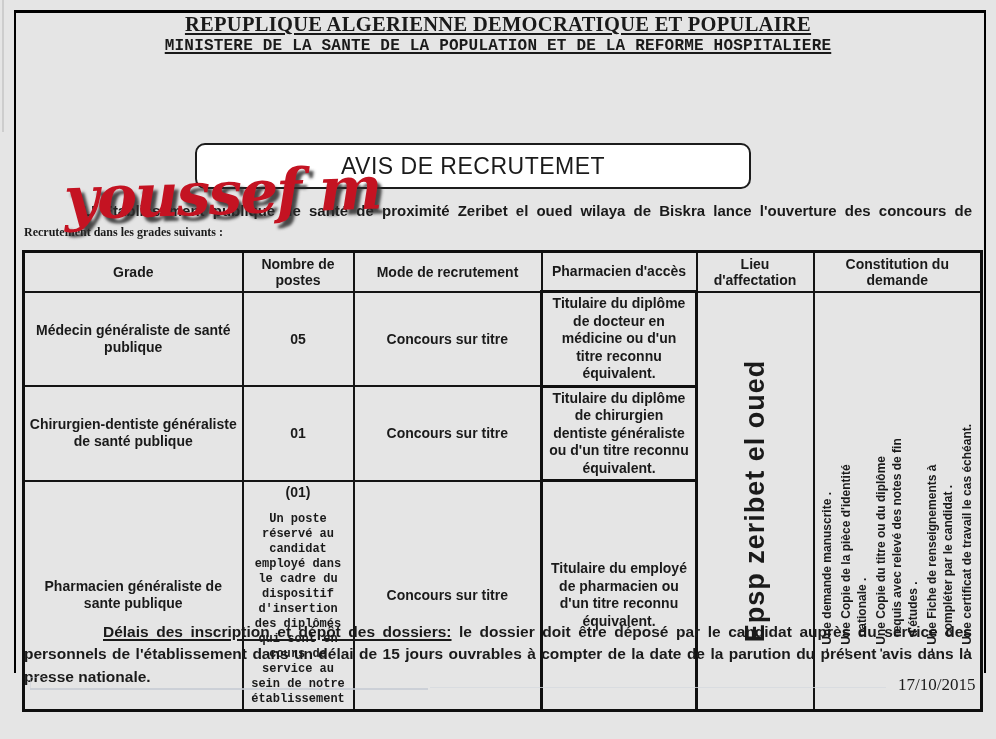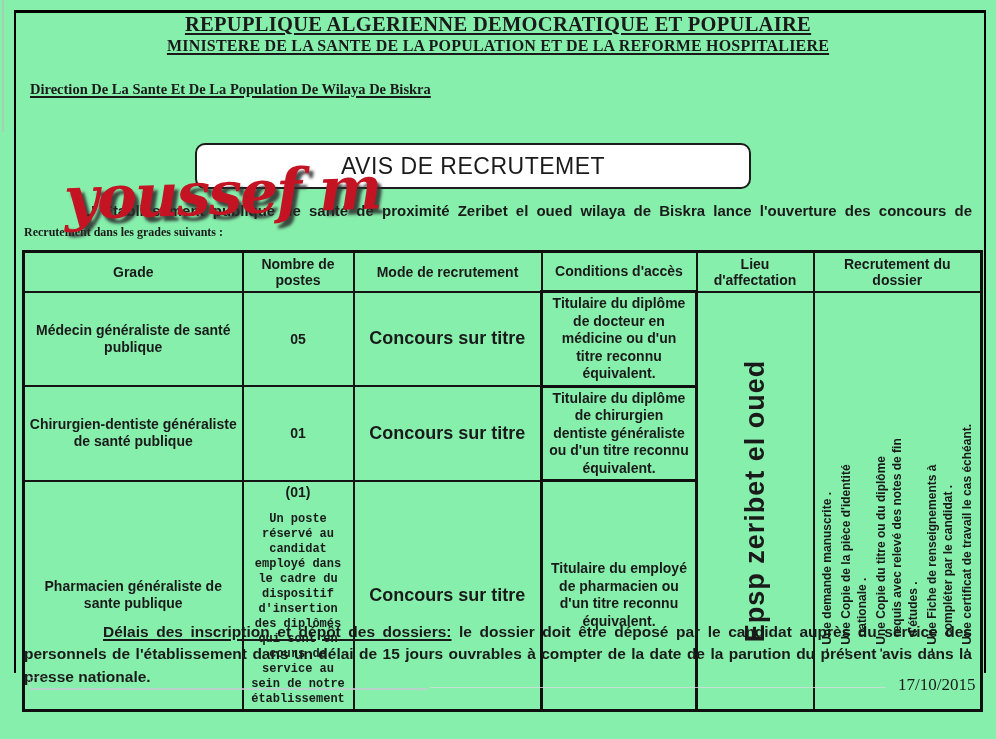--- a/index.html
+++ b/index.html
@@ -1,27 +1,27 @@
 <!DOCTYPE html>
 <html><head>
 <meta charset="utf-8">
 <style>
   html,body{margin:0;padding:0;background:#ffffff;}
-  .page{position:relative;width:996px;height:739px;background:#86efac;overflow:hidden;
+  .page{position:relative;width:996px;height:739px;background:#e5e5e5;overflow:hidden;
         font-family:"Liberation Sans",sans-serif;color:#1a1a1a;}
   
   .frame{position:absolute;left:14px;top:10px;width:968px;height:660px;
          border-top:3px solid #000;border-left:2px solid #000;border-right:2px solid #000;}
   .scan-edge{position:absolute;left:2px;top:0;width:2px;height:132px;background:#b9b9b9;opacity:.55;}
   .u{text-decoration:underline;text-decoration-thickness:2px;text-underline-offset:2px;}
 
   .hdr1{position:absolute;top:13px;left:14px;width:968px;text-align:center;
         font-family:"Liberation Serif",serif;font-weight:bold;font-size:20.5px;letter-spacing:.3px;}
   .hdr2{position:absolute;top:37px;left:14px;width:968px;text-align:center;
-        font-family:Liberation Serif, serif;font-weight:bold;font-size:16px;letter-spacing:.2px;}
+        font-family:Liberation Mono, monospace;font-weight:bold;font-size:16px;letter-spacing:.2px;}
   .dir1{position:absolute;top:81px;left:30px;font-family:"Liberation Serif",serif;
         font-weight:bold;font-size:14.5px;}
   .dir2{position:absolute;top:101px;left:30px;font-family:"Liberation Serif",serif;
         font-weight:bold;font-size:14.5px;}
 
   .artifact-line{position:absolute;left:218px;top:187px;width:312px;height:2px;background:#3a3a3a;opacity:.85;}
   .title-box{position:absolute;left:195px;top:143px;width:552px;height:42px;
              border:2px solid #1c1c1c;border-radius:10px;background:#fff;
              display:flex;align-items:center;justify-content:center;
              font-size:23px;font-weight:normal;letter-spacing:.5px;}
@@ -34,21 +34,21 @@
          font-size:15px;font-weight:bold;line-height:1.35;text-indent:58px;}
   .intro .p2{font-family:"Liberation Serif",serif;font-size:12px;}
 
   .doc-table{position:absolute;left:22px;top:250px;width:958px;border-collapse:collapse;
              table-layout:fixed;border:3px solid #0f0f0f;}
   .doc-table th,.doc-table td{border:2px solid #141414;padding:2px 4px;text-align:center;
              vertical-align:middle;font-weight:bold;overflow:hidden;}
   .doc-table th{font-size:14px;line-height:1.15;}
   .cell-grade{font-size:14px;line-height:1.2;}
   .cell-postes{font-size:14px;}
-  .cell-mode{font-size:18px;}
+  .cell-mode{font-size:14px;}
   .cell-cond{font-size:14px;line-height:1.25;border:3px solid #101010 !important;}
   .postes-note{font-size:12px;line-height:1.25;margin-top:12px;font-family:Liberation Mono, monospace;}
   .rot-cell{position:relative;}
   .v-epsp{position:absolute;left:50%;top:50%;width:300px;
           transform:translate(-50%,-50%) rotate(-90deg);
           font-size:27px;font-weight:bold;letter-spacing:1px;white-space:nowrap;text-align:center;}
   .v-dossier{position:absolute;left:50%;top:50%;width:302px;
           transform:translate(-50%,-50%) rotate(-90deg);
           text-align:left;font-size:12px;font-weight:bold;line-height:16px;}
   .dline{white-space:nowrap;}
@@ -71,23 +71,20 @@
 <div class="page" style="color: rgb(26, 26, 26);">
   <div class="scan-edge"></div>
   <div class="frame"></div>
 
   <div class="hdr1">
     <span class="u">REPUPLIQUE ALGERIENNE DEMOCRATIQUE ET POPULAIRE</span>
   </div>
   <div class="hdr2">
     <span class="u">MINISTERE DE LA SANTE  DE LA POPULATION ET DE LA REFORME HOSPITALIERE</span>
   </div>
-  <div class="dir1">
-    <span class="u">Direction De La Sante Et De La Population De Wilaya De Biskra</span>
-  </div>
 
   <div class="artifact-line"></div>
   <div class="title-box">
     <span>AVIS DE RECRUTEMET</span>
   </div>
   <div class="watermark" style="color: rgb(196, 19, 34);">youssef m</div>
 
   <div class="intro">
     <span class="p1">L' Etablissement publique de santé de proximité Zeribet el oued  wilaya de Biskra lance l'ouverture des concours de </span><span class="p2">Recrutement dans les grades suivants :</span>
   </div>
@@ -99,23 +96,23 @@
         <col style="width:188px">
       <col style="width:155px">
         <col style="width:117px">
         <col style="width:168px">
     </colgroup>
     <tbody>
         <tr style="height:40px">
       <th>Grade</th>
       <th>Nombre de postes</th>
       <th>Mode de recrutement</th>
-      <th>Conditions d'accès</th>
+      <th>Pharmacien d'accès</th>
       <th>Lieu d'affectation</th>
-      <th>Recrutement du dossier</th>
+      <th>Constitution du demande</th>
     </tr>
     <tr style="height:86px">
       <td class="cell-grade">Médecin généraliste de santé publique</td>
       <td class="cell-postes">05</td>
       <td class="cell-mode">Concours sur titre</td>
       <td class="cell-cond">Titulaire du diplôme de docteur en médicine ou d'un titre reconnu équivalent.</td>
       <td class="rot-cell" rowspan="3">
         <div class="v-epsp">Epsp zeribet el oued</div>
       </td>
       <td class="rot-cell" rowspan="3">

